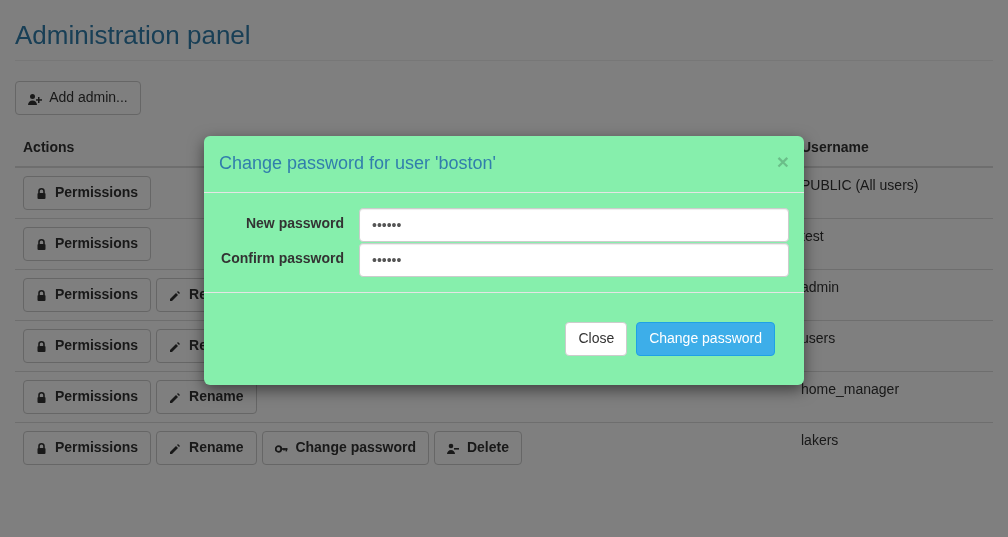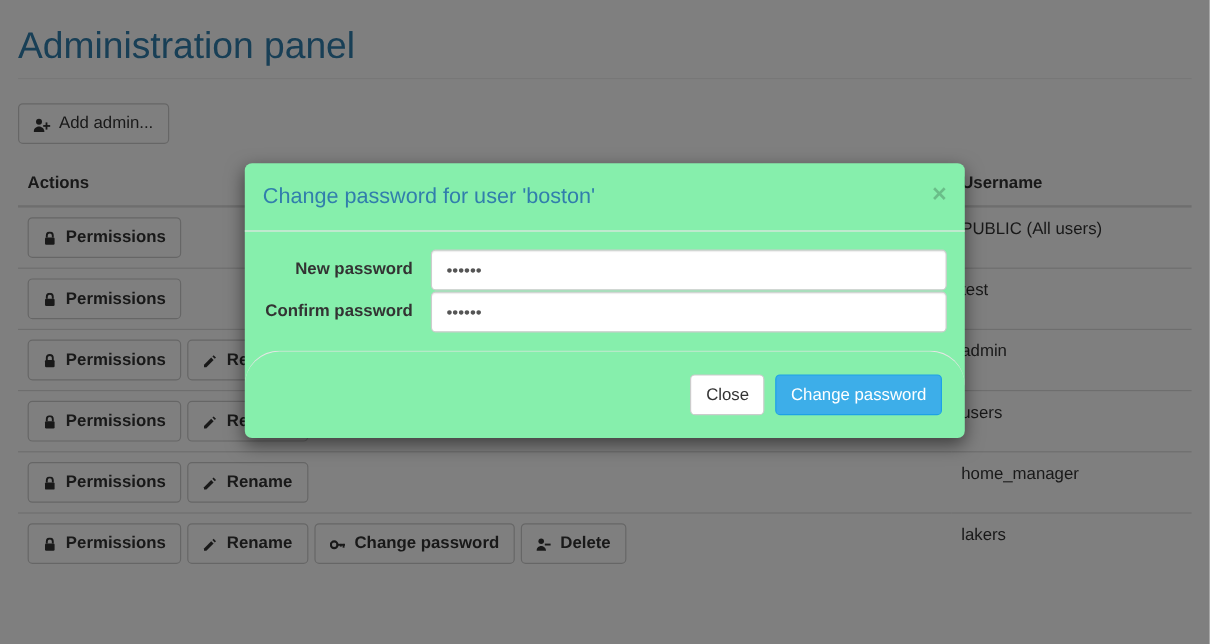--- a/index.html
+++ b/index.html
@@ -11,21 +11,21 @@
       background: #fff;
       position: relative;
       width: 1008px;
       height: 537px;
       overflow: hidden;
     }
     .container {
       padding: 0 15px;
     }
     h2.page-title {
-      font-size: 31px;
+      font-size: 26px;
       font-weight: 500;
       color: #317eac;
       margin: 20px 0 10px 0;
       padding-bottom: 9px;
       border-bottom: 1px solid #eee;
     }
     .btn {
       display: inline-block;
       padding: 6px 12px;
       font-size: 14px;
@@ -138,24 +138,23 @@
       padding: 6px 12px;
       font-size: 14px;
       line-height: 1.42857;
       color: #555;
       background: #fff;
       border: 1px solid #ccc;
       border-radius: 4px;
       box-shadow: inset 0 1px 1px rgba(0,0,0,0.075);
     }
     .modal-footer {
-      padding: 19px;
+      padding: 29px;
       text-align: right;
       border-top: 1px solid #e5e5e5;
-      border-radius: 29px;
     }
     .modal-footer .btn { margin-left: 5px; }
     .icon {
       display: inline-block;
       vertical-align: middle;
       line-height: 1;
     }
     svg { display: inline-block; vertical-align: middle; }
   </style>
 </head>

